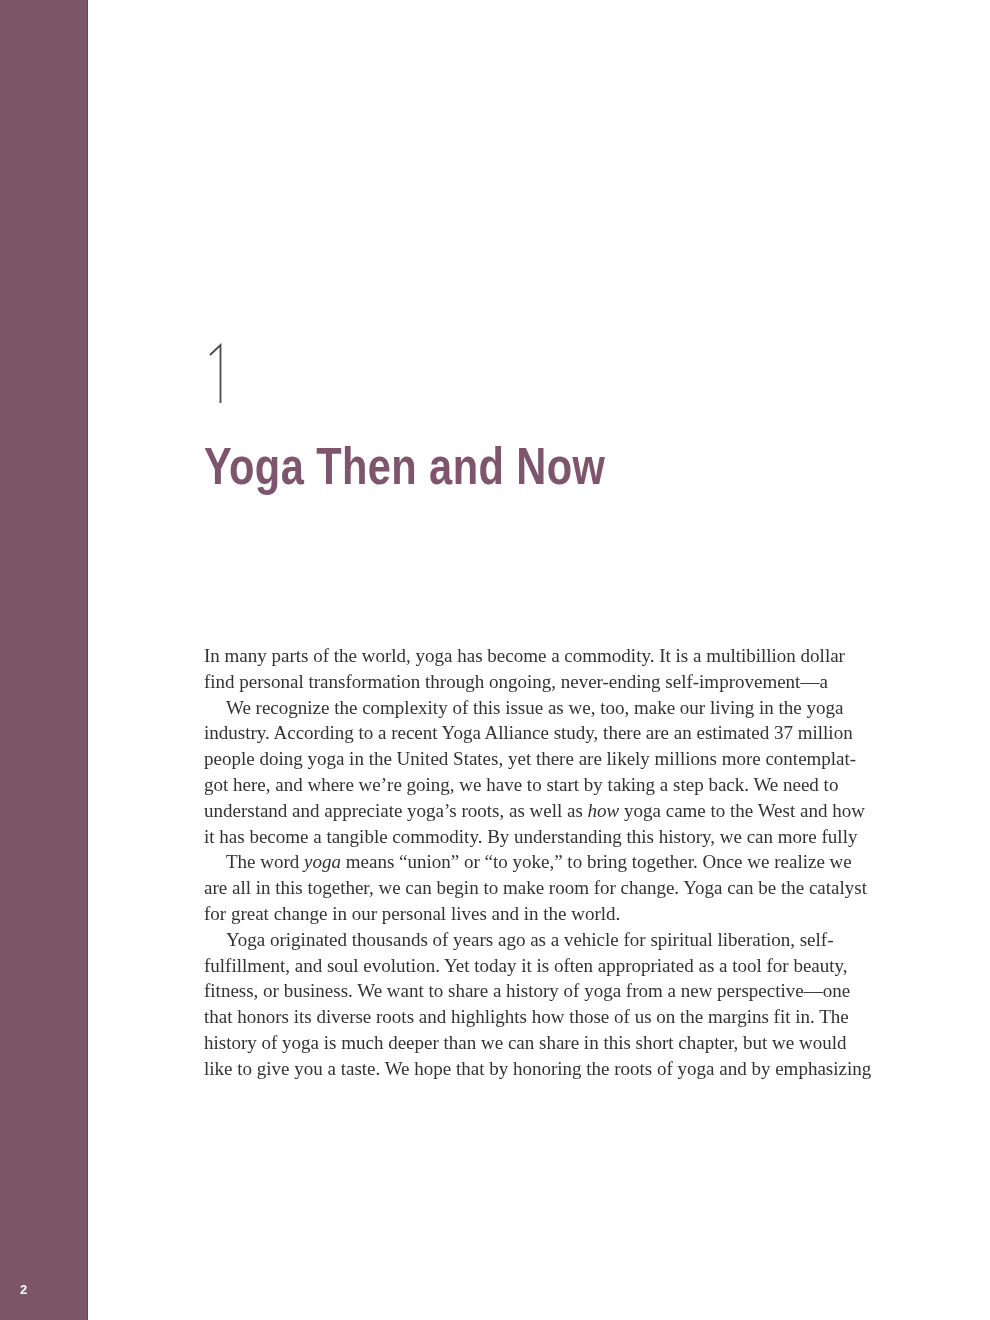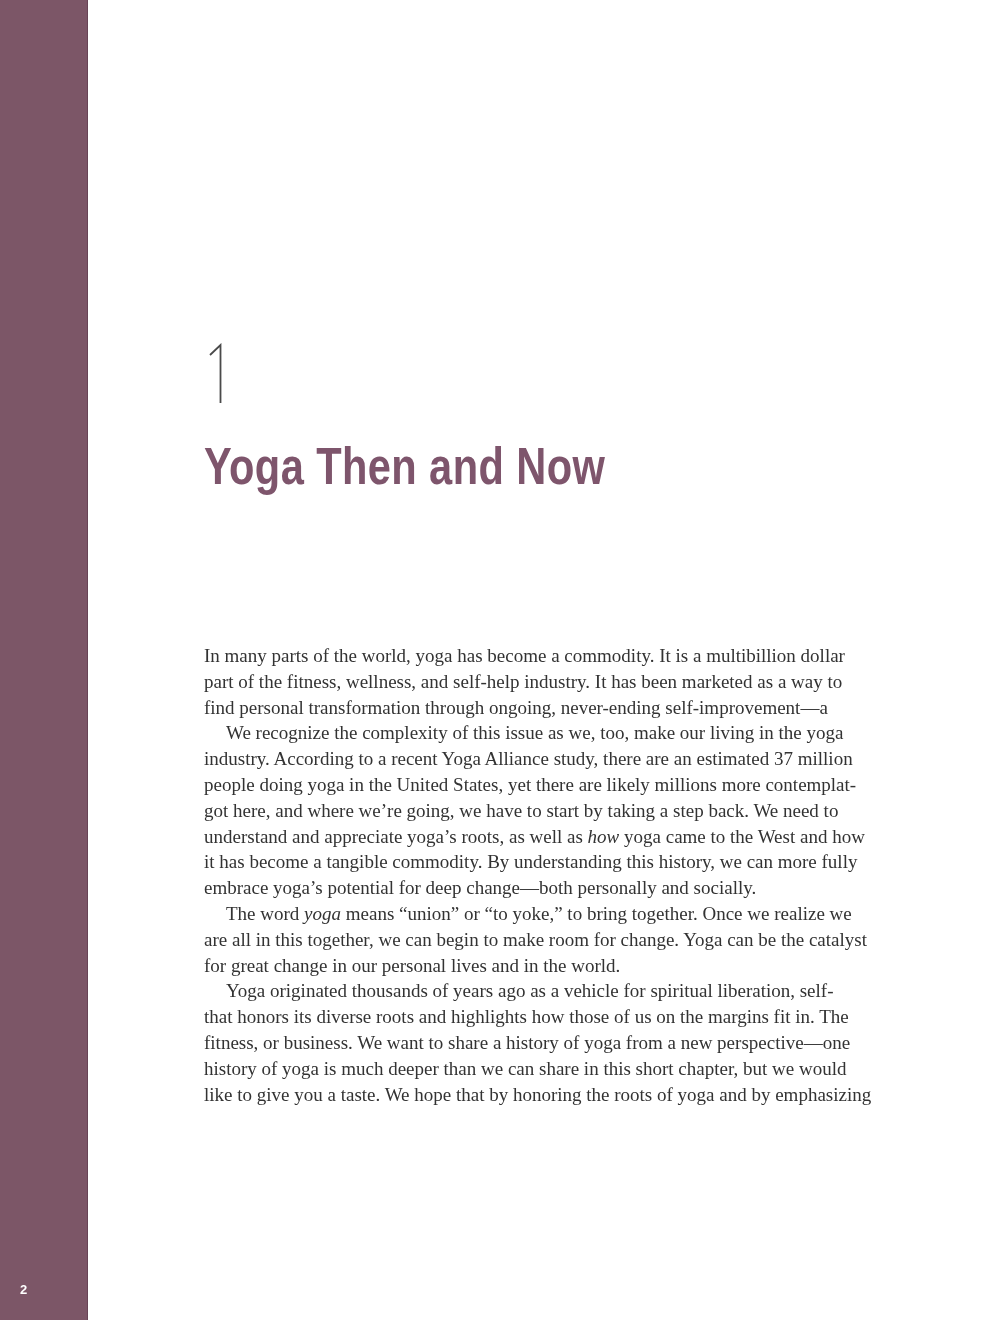--- a/index.html
+++ b/index.html
@@ -77,39 +77,38 @@
       <path d="M3 12 L13.5 2 L13.5 60" fill="none" stroke="#4A4A4A" stroke-width="1.8" stroke-linejoin="miter"></path>
     </svg>
     <span class="sr-only">1</span>
   </div>
 
   <h1 class="chapter-title">Yoga Then and Now</h1>
 
   <div class="body-text">
       <div class="para">
         <div class="line"><span>In many parts of the world, yoga has become a commodity. It is a multibillion dollar</span></div>
-        <div class="line"><span>part of the fitness, wellness, and self-help industry. It has been marketed as a way to</span></div>
         <div class="line"><span>find personal transformation through ongoing, never-ending self-improvement—a</span></div>
       </div>
       <div class="para">
         <div class="line indent"><span>We recognize the complexity of this issue as we, too, make our living in the yoga</span></div>
         <div class="line"><span>industry. According to a recent Yoga Alliance study, there are an estimated 37 million</span></div>
         <div class="line"><span>people doing yoga in the United States, yet there are likely millions more contemplat-</span></div>
         <div class="line"><span>got here, and where we’re going, we have to start by taking a step back. We need to</span></div>
         <div class="line"><span>understand and appreciate yoga’s roots, as well as </span><em>how</em><span> yoga came to the West and how</span></div>
         <div class="line"><span>it has become a tangible commodity. By understanding this history, we can more fully</span></div>
-        <div class="line"><span>embrace yoga’s potential for deep change—both personally and socially.</span></div>
       </div>
       <div class="para">
         <div class="line indent"><span>The word </span><em>yoga</em><span> means “union” or “to yoke,” to bring together. Once we realize we</span></div>
         <div class="line"><span>are all in this together, we can begin to make room for change. Yoga can be the catalyst</span></div>
         <div class="line"><span>for great change in our personal lives and in the world.</span></div>
       </div>
       <div class="para">
         <div class="line indent"><span>Yoga originated thousands of years ago as a vehicle for spiritual liberation, self-</span></div>
+        <div class="line"><span>fulfillment, and soul evolution. Yet today it is often appropriated as a tool for beauty,</span></div>
+        <div class="line"><span>fitness, or business. We want to share a history of yoga from a new perspective—one</span></div>
         <div class="line"><span>that honors its diverse roots and highlights how those of us on the margins fit in. The</span></div>
-        <div class="line"><span>fitness, or business. We want to share a history of yoga from a new perspective—one</span></div>
         <div class="line"><span>history of yoga is much deeper than we can share in this short chapter, but we would</span></div>
         <div class="line"><span>like to give you a taste. We hope that by honoring the roots of yoga and by emphasizing</span></div>
       </div>
     </div>
 
 </div>
 
 </body></html>

